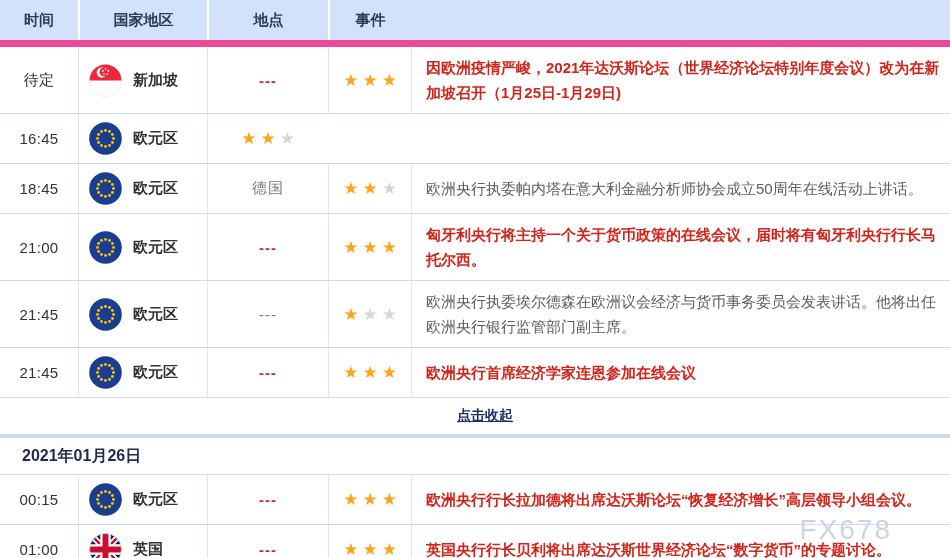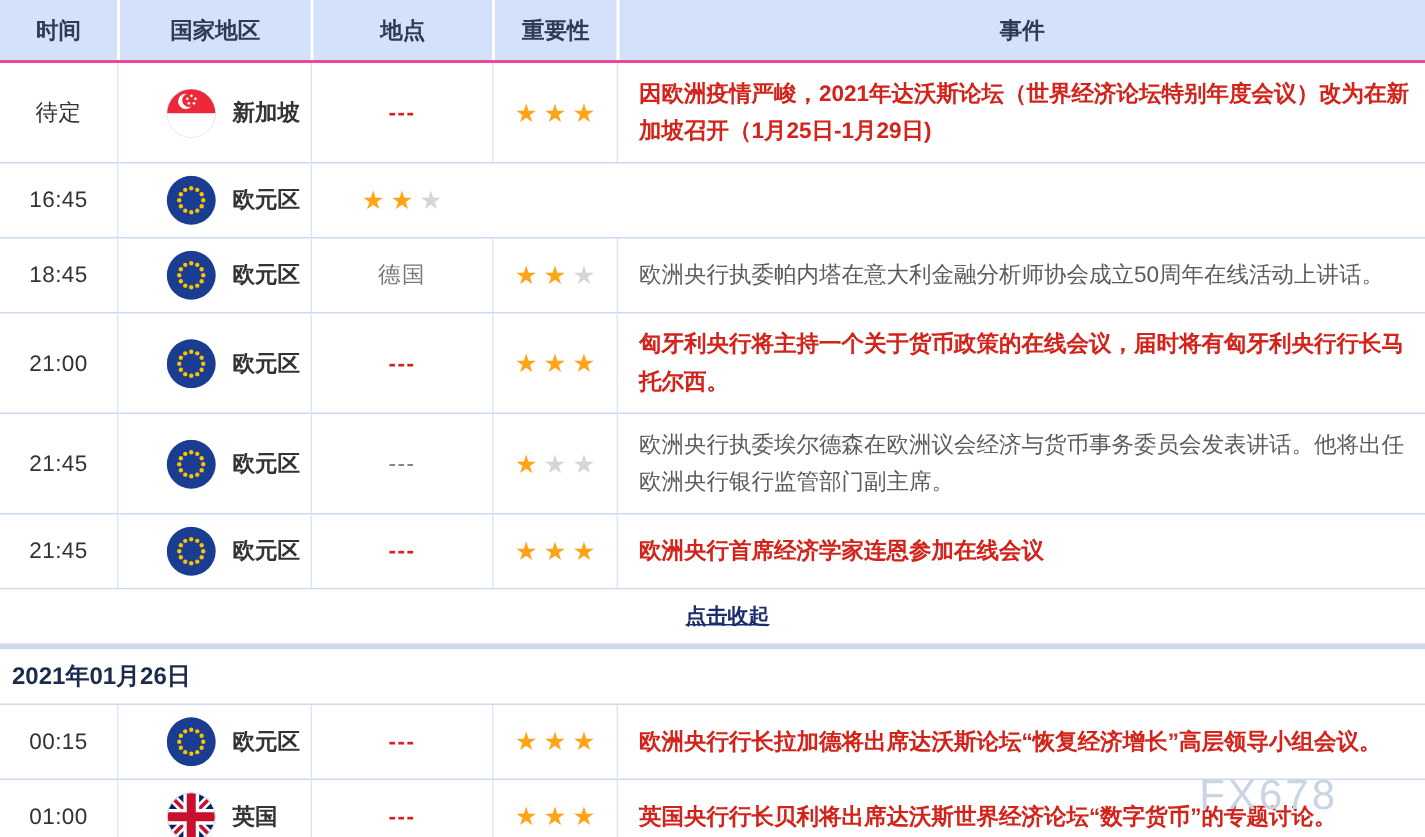--- a/index.html
+++ b/index.html
@@ -6,37 +6,37 @@
   body{
     width:950px;height:558px;overflow:hidden;position:relative;
     background:#fff;
     font-family:"Liberation Sans","DejaVu Sans",sans-serif;
     --header-bg:#d3e1fb; --header-text:#2d3b55; --row-border:#ccd9ee;
     --cell-border:#dce6f7; --red:#d3241b; --gray-text:#5c5c5c;
     --time-text:#333333; --star-gold:#ffa318; --star-gray:#d6d6d6;
     --link-blue:#1c2e6b; --watermark:#c9d4e4;
   }
   .grid{display:grid;grid-template-columns:78px 129px 121px 83px 1fr;}
-  .table-header{background:var(--header-bg);height:40px;border-bottom:2px solid #ec4899;}
+  .table-header{background:var(--header-bg);height:40px;border-bottom:7px solid #ec4899;}
   .hcell{
     display:flex;align-items:center;justify-content:center;
     color:var(--header-text);font-weight:bold;font-size:15px;
     border-left:2px solid #fff;
   }
   .hcell:first-child{border-left:none;}
   .rows-section .row{border-bottom:1px solid var(--row-border);min-height:42px;}
   .cell{
     display:flex;align-items:center;justify-content:center;
     border-left:1px solid var(--cell-border);
     font-size:15px;color:var(--time-text);
     padding:8px 0;box-sizing:border-box;
   }
   .cell:first-child{border-left:none;}
   .c-time{letter-spacing:.3px;}
-  .c-country{justify-content:flex-start;padding-left:32px;gap:11px;}
+  .c-country{justify-content:flex-start;padding-left:10px;gap:11px;}
   .country-name{font-weight:bold;color:#333;}
   .flag{width:33px;height:33px;display:inline-flex;flex:0 0 33px;}
   .flag svg{display:block;}
   .c-location{font-size:15px;}
   .c-location.red{color:var(--red);font-weight:bold;letter-spacing:1px;}
   .c-location.gray{color:#777;letter-spacing:1px;}
   .c-importance .star{font-size:17px;margin:0 2px;line-height:1;}
   .star.gold{color:var(--star-gold);}
   .star.gray{color:var(--star-gray);}
   .c-event{justify-content:flex-start;padding:8px 10px 8px 14px;}
@@ -48,38 +48,37 @@
     background:#fff;border-bottom:4px solid var(--row-border);padding-left:20px;
   }
   .collapse-link{
     color:var(--link-blue);font-weight:bold;font-size:14px;
     text-decoration:underline;cursor:pointer;
   }
   .date-row{
     height:36px;display:flex;align-items:center;background:#fff;
     border-bottom:1px solid var(--row-border);
   }
-  .date-row span{color:#1c2a4e;font-weight:bold;font-size:16px;padding-left:8px;}
+  .date-row span{color:#1c2a4e;font-weight:bold;font-size:16px;padding-left:8px;margin-left:14px;}
   .watermark{
     position:absolute;right:58px;bottom:12px;
     color:var(--watermark);font-size:28px;letter-spacing:2px;
     pointer-events:none;
     text-align:right;
   }
 </style>
 </head>
 <body>
 
 <div class="page">
 
   <div class="grid table-header">
     <div class="hcell">时间</div>
     <div class="hcell">国家地区</div>
     <div class="hcell">地点</div>
-    <div class="hcell">重要性</div>
     <div class="hcell">事件</div>
   </div>
 
   <div id="rows-day1" class="rows-section">
       <div class="grid row">
     <div class="cell c-time">待定</div>
     <div class="cell c-country">
       <span class="flag">
             <svg width="33" height="33" viewBox="0 0 33 33">
       <defs>

